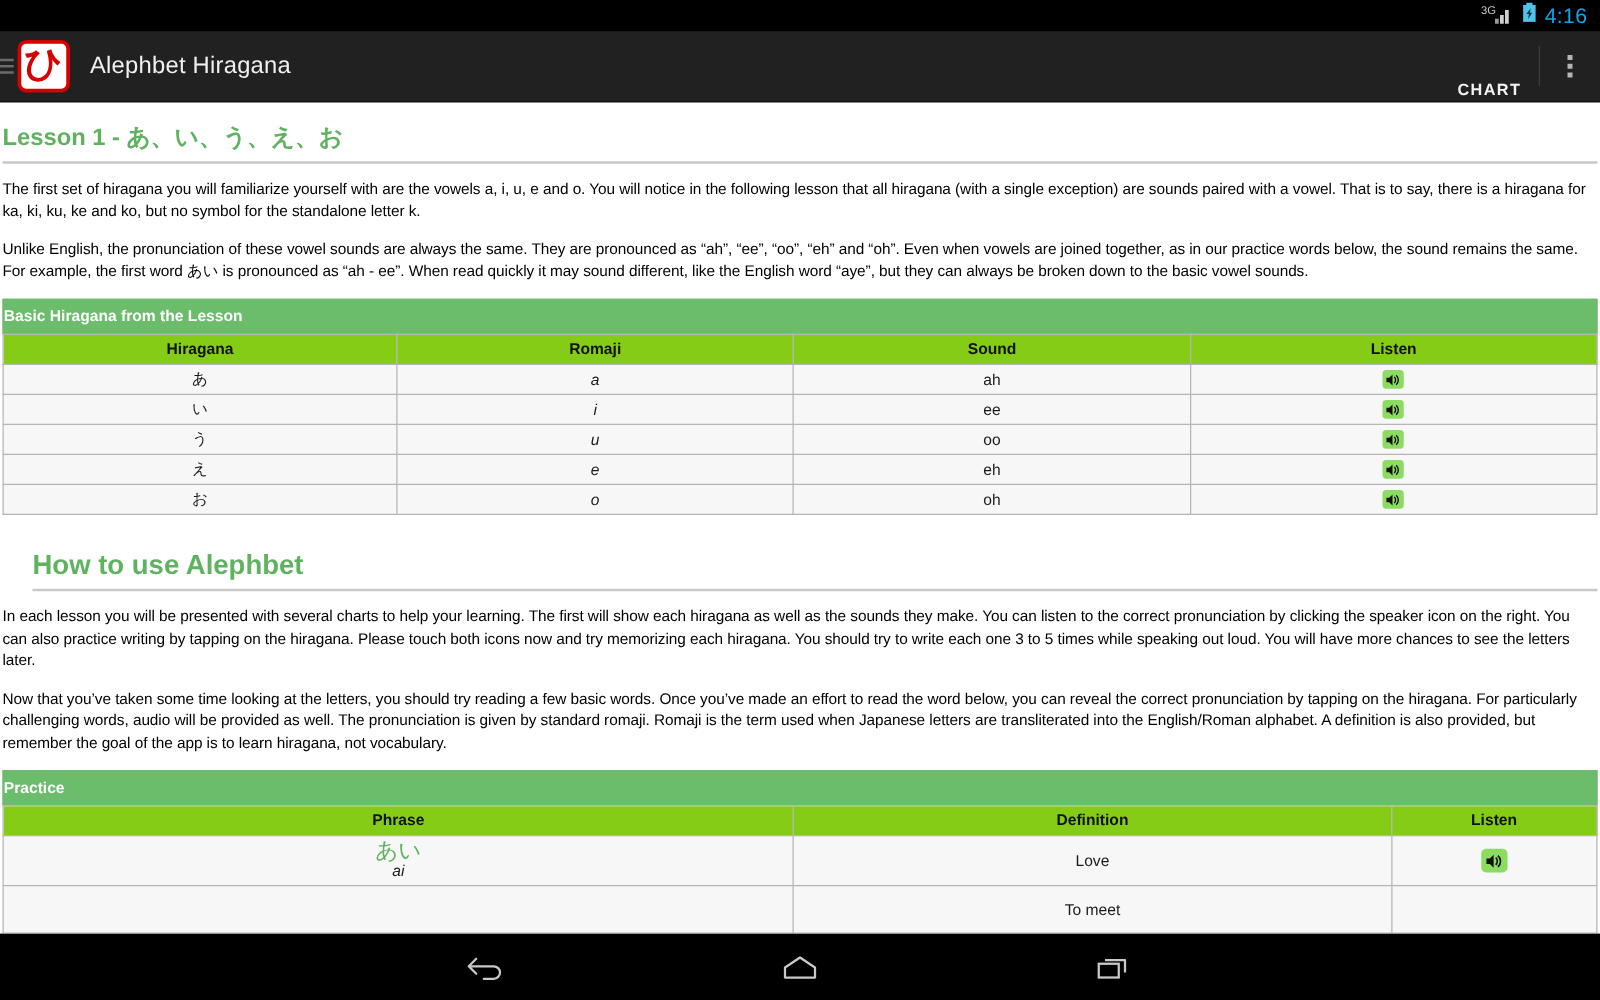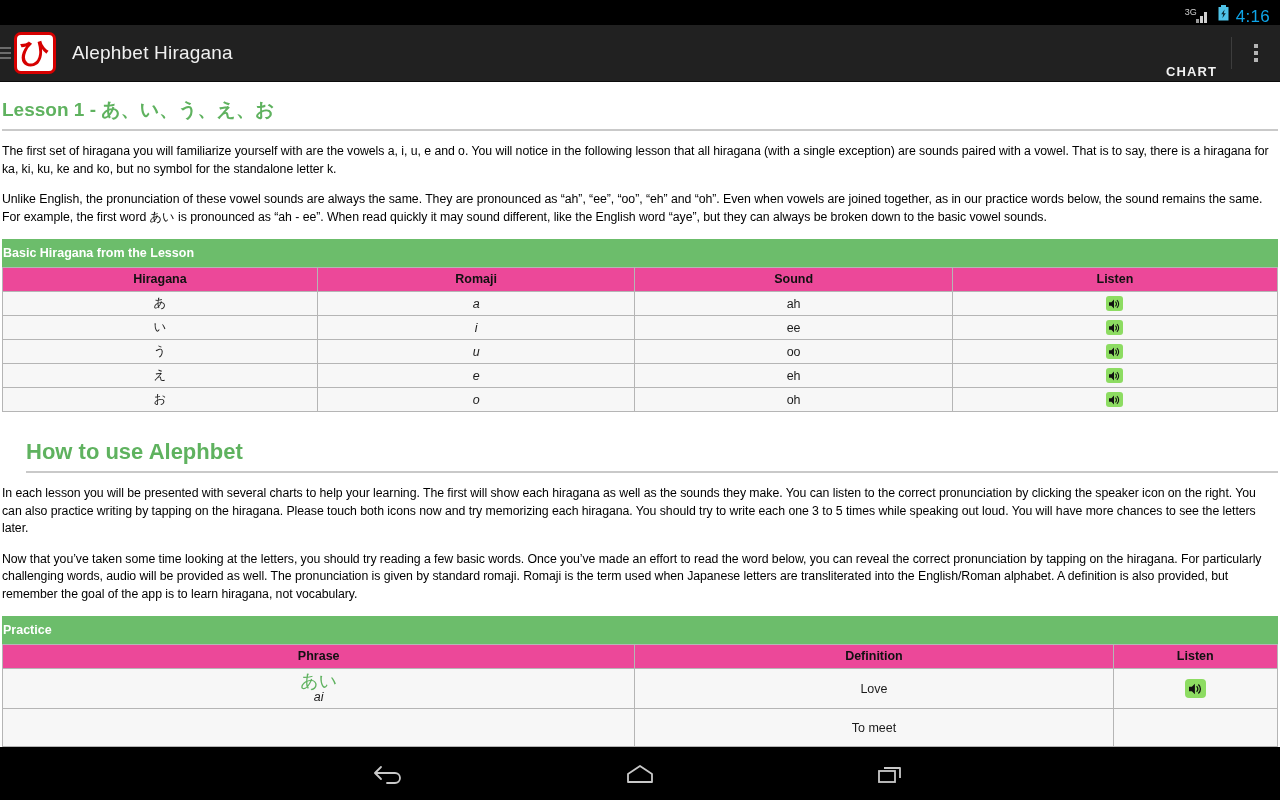--- a/index.html
+++ b/index.html
@@ -7,21 +7,21 @@
     width: 1280px; height: 800px;
     background: #000;
     font-family: "Liberation Sans", sans-serif;
     overflow: hidden;
   }
 
   
   .statusbar {
     height: 25px; width: 100%;
     background: #000;
-    display: flex; align-items: flex-end; justify-content: flex-end;
+    display: flex; align-items: center; justify-content: flex-end;
     padding-right: 10px; gap: 7px;
   }
   .sb-signal { position: relative; width: 26px; height: 16px; display: block; }
   .sb-3g {
     position: absolute; left: 0; top: -1px;
     font-size: 9px; color: #cfcfcf; line-height: 9px;
     font-family: "Liberation Sans", sans-serif;
   }
   .sb-battery { display: block; }
   .sb-time {
@@ -101,21 +101,21 @@
   }
   table.chart caption {
     background: #6cbd6b; color: #ffffff;
     font-size: 12.5px; font-weight: bold;
     padding: 6px 0; text-align: left;
     border: 1px solid #6cbd6b;
   }
   table.chart th {
     font-size: 12.5px; font-weight: bold; color: #111;
     padding: 4px 0 5px; text-align: center;
-    background: #ec4899;
+    background: #84cc16;
     border: 1px solid #b5b5b5;
   }
   table.chart td {
     border: 1px solid #b5b5b5;
     background: #f7f7f7;
     text-align: center;
     padding: 3px 0;
     font-size: 12.5px; color: #1c1c1c;
     height: 23px;
   }

